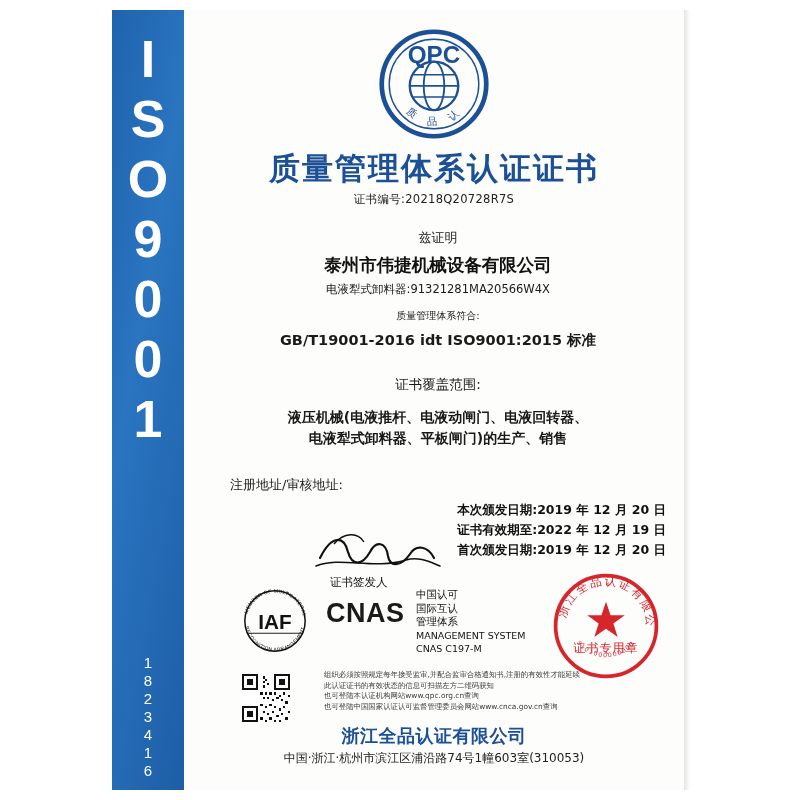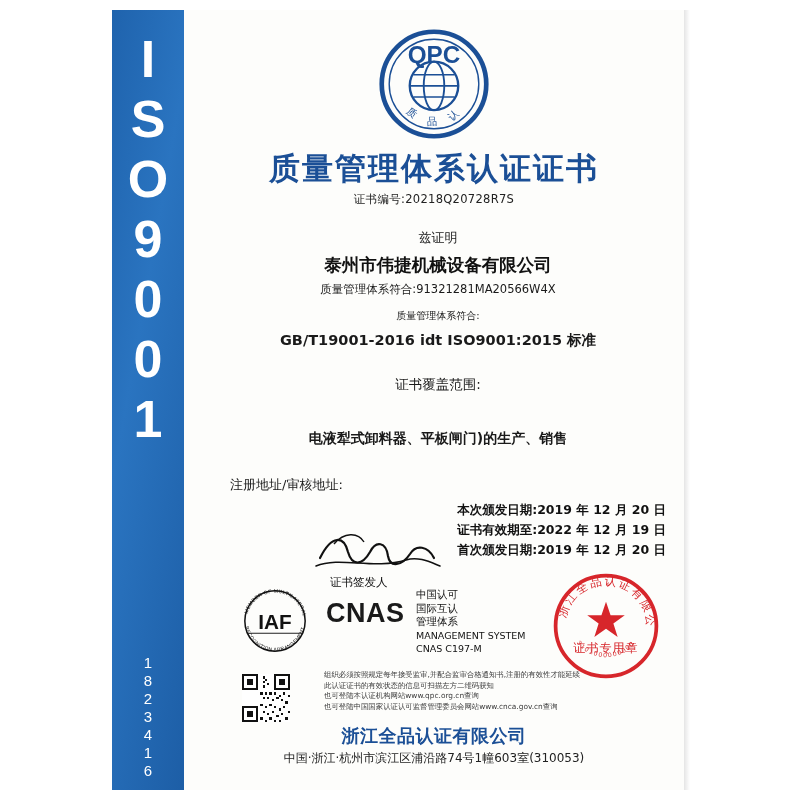--- a/index.html
+++ b/index.html
@@ -262,24 +262,25 @@
           <textPath href="#qpcArc" startOffset="14%">质 品 认 证</textPath>
         </text>
       </svg>
     </div>
 
     <div class="cert-title">质量管理体系认证证书</div>
     <div class="cert-number">证书编号:20218Q20728R7S</div>
 
     <div class="line hereby">兹证明</div>
     <div class="line company">泰州市伟捷机械设备有限公司</div>
-    <div class="line usci">质量管理体系符合:91321281MA20566W4X</div>
+    <div class="line usci">电液犁式卸料器:91321281MA20566W4X</div>
     <div class="line conform-lbl">质量管理体系符合:</div>
     <div class="line standard">GB/T19001-2016 idt ISO9001:2015 标准</div>
     <div class="line scope-lbl">证书覆盖范围:</div>
+    <div class="line scope-1">液压机械(电液推杆、电液动闸门、电液回转器、</div>
     <div class="line scope-2">电液犁式卸料器、平板闸门)的生产、销售</div>
 
     <div class="addr-lbl">注册地址/审核地址:</div>
 
     <div class="dates">
       <div>本次颁发日期:2019 年 12 月 20 日</div>
       <div>证书有效期至:2022 年 12 月 19 日</div>
       <div>首次颁发日期:2019 年 12 月 20 日</div>
     </div>
 

